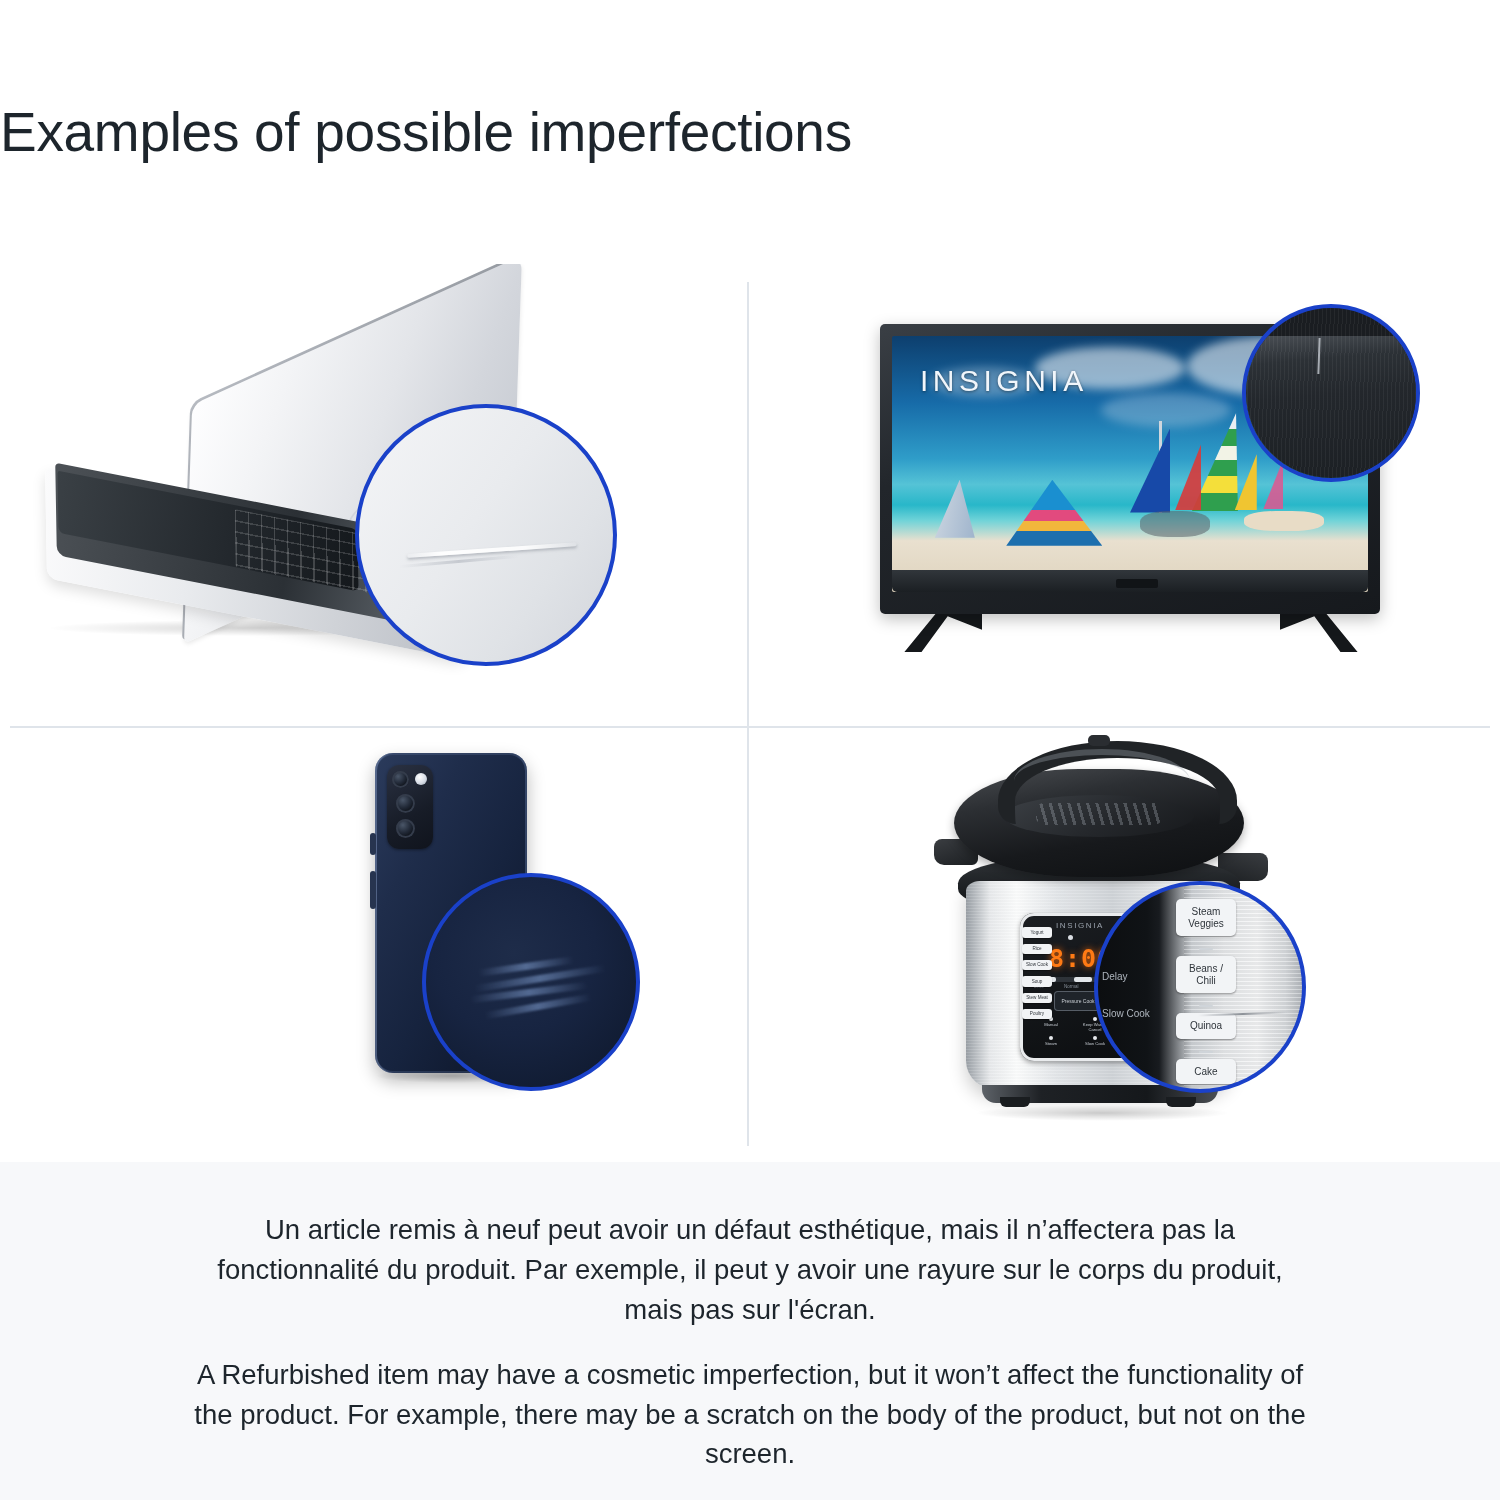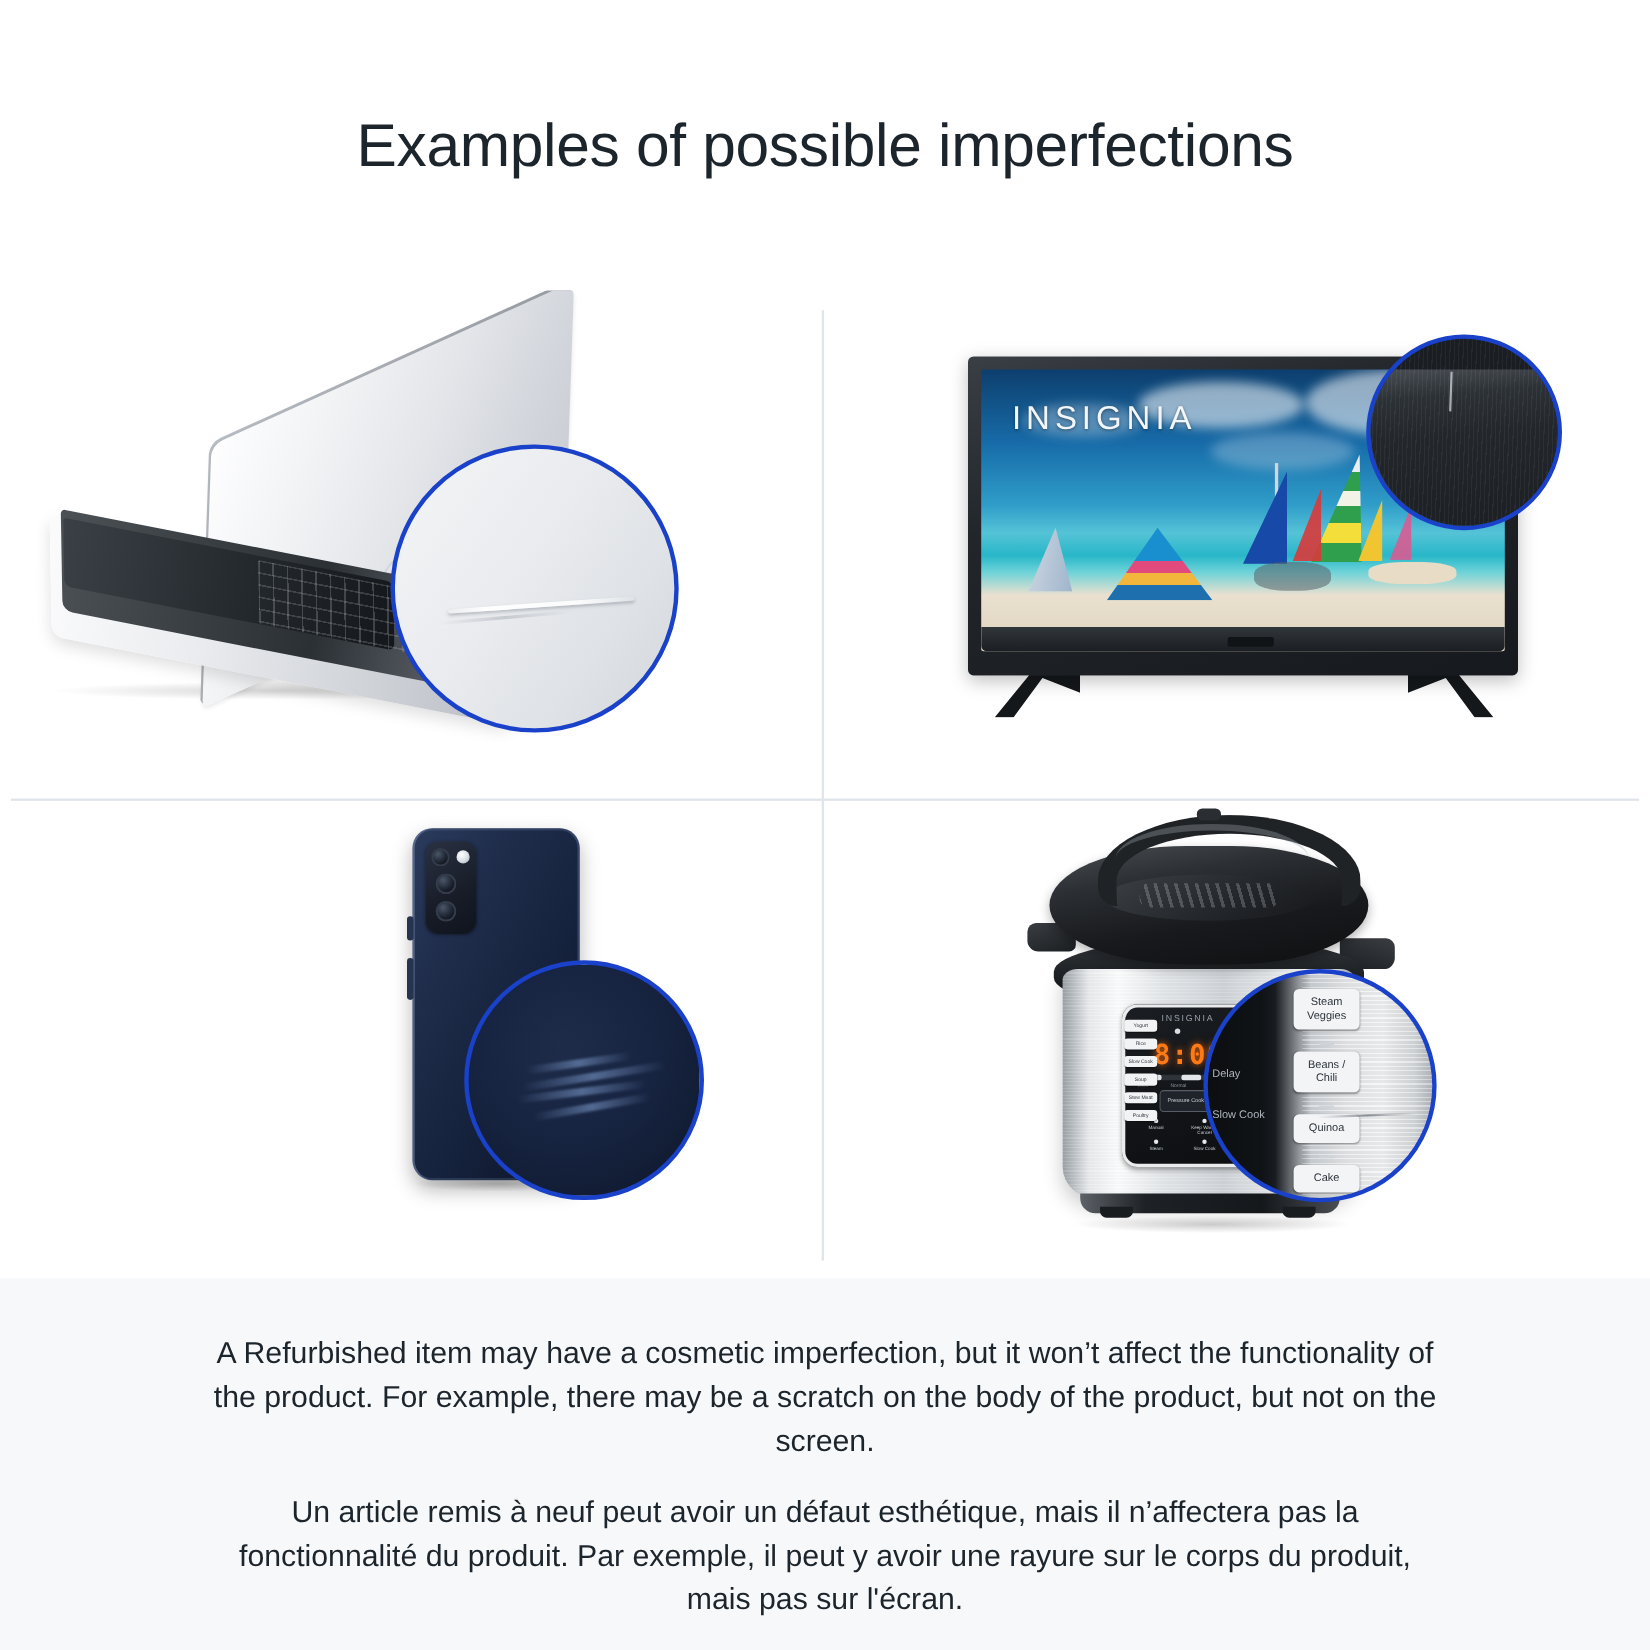--- a/index.html
+++ b/index.html
@@ -9,21 +9,21 @@
     font-family:"Liberation Sans","DejaVu Sans",sans-serif;
     color:#1d252c;
     overflow:hidden;
     position:relative;
   }
   .page{width:1500px;height:1500px;position:relative;display:flex;flex-direction:column;}
 
   
   .header{
     height:265px;
-    display:flex;flex-direction:row;align-items:center;justify-content:center;
+    display:flex;flex-direction:column;align-items:flex-start;justify-content:center;
     background:#ffffff;
   }
   .header h1{
     margin:0;
     font-size:55px;
     font-weight:400;
     letter-spacing:-0.3px;
     line-height:1.22;
     color:#1d252c;
     text-align:center;
@@ -550,17 +550,17 @@
             <div class="mdash"></div>
             <div class="mk">Cake</div>
           </div>
           <div class="mscratch"></div>
         </div>
       </div>
     </div>
   </div>
 
   <div class="footer">
+    <p>Un article remis à neuf peut avoir un défaut esthétique, mais il n’affectera pas la fonctionnalité du produit. Par exemple, il peut y avoir une rayure sur le corps du produit, mais pas sur l'écran.</p>
     <p>A Refurbished item may have a cosmetic imperfection, but it won’t affect the functionality of the product. For example, there may be a scratch on the body of the product, but not on the screen.</p>
-    <p>Un article remis à neuf peut avoir un défaut esthétique, mais il n’affectera pas la fonctionnalité du produit. Par exemple, il peut y avoir une rayure sur le corps du produit, mais pas sur l'écran.</p>
   </div>
 
 </div>
 
 </body></html>

